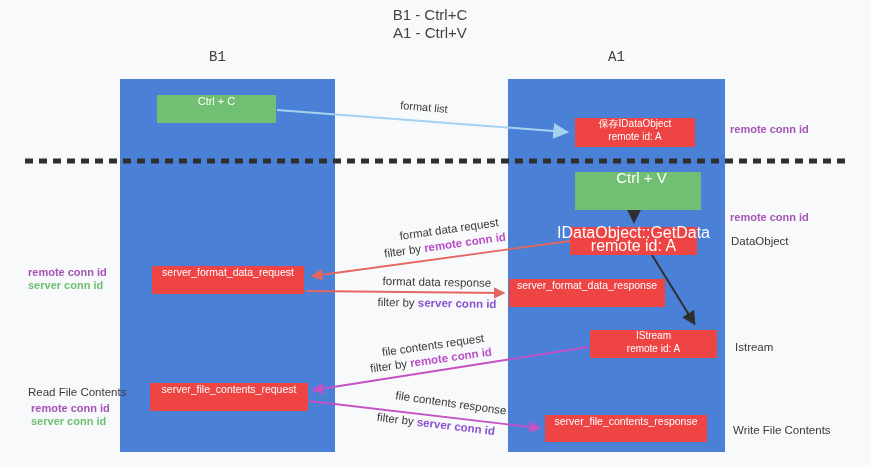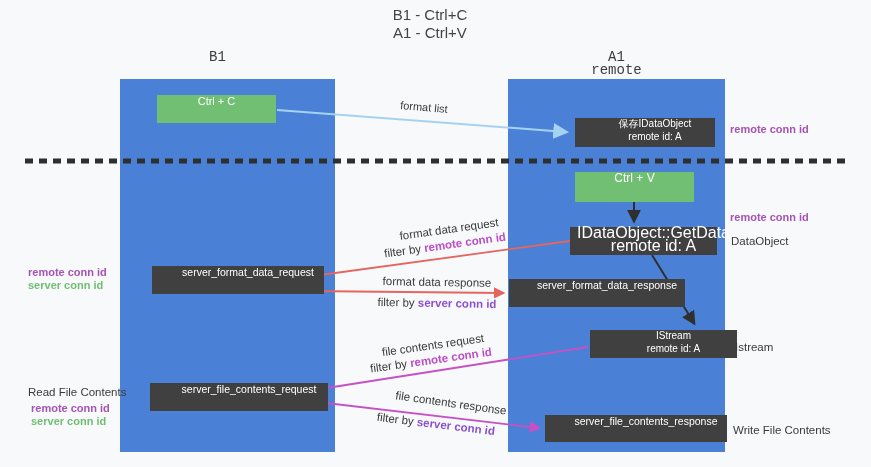--- a/index.html
+++ b/index.html
@@ -13,21 +13,21 @@
     font-size:15px;color:#444;line-height:18px;
   }
   .colheader{position:absolute;text-align:center;font-size:14px;color:#3c3c3c;line-height:13px;font-family:Liberation Mono, monospace;}
   .column{position:absolute;background:#4a80d6;}
   .overlay{position:absolute;left:0;top:0;pointer-events:none;}
   .node{
     position:absolute;display:flex;flex-direction:column;align-items:center;
     color:#ffffff;font-size:10.5px;line-height:12.5px;text-align:center;
   }
   .node.green{background:#70bf73;}
-  .node.orange{background:#404040;padding-left:20px;}
+  .node.orange{background:#ef4444;}
   .slabel{position:absolute;font-size:11px;white-space:nowrap;}
   .purple{color:#a653b5;font-weight:bold;}
   .greenlbl{color:#6fbf73;font-weight:bold;}
   .dark{color:#3a3a3a;font-size:11.5px;}
   .alabel{
     position:absolute;white-space:nowrap;font-size:11.5px;color:#3a3a3a;
     transform:translate(-50%,-50%) rotate(var(--r,0deg));
   }
   .key-remote{color:#bb4fc8;font-weight:bold;}
   .key-server{color:#8b52d0;font-weight:bold;}
@@ -40,21 +40,20 @@
   <div class="title">
     <div>B1 - Ctrl+C</div>
     <div>A1 - Ctrl+V</div>
   </div>
 
   <div class="colheader" style="left:120px;top:51px;width:195px;">
     <div>B1</div>
   </div>
   <div class="colheader" style="left:508px;top:51px;width:217px;">
     <div>A1</div>
-    <div>remote</div>
   </div>
 
   <div class="column" style="left:120px;top:79px;width:215px;height:373px;"></div>
   <div class="column" style="left:508px;top:79px;width:217px;height:373px;"></div>
 
   <svg class="overlay" width="871" height="467" viewBox="0 0 871 467">
     <defs>
       <marker id="m-blue" viewBox="0 0 10 10" refX="8" refY="5" markerWidth="8" markerHeight="8" orient="auto">
           <path d="M0,0 L10,5 L0,10 z" fill="#a6d2f2"></path>
         </marker>
@@ -80,21 +79,21 @@
 
   <div class="node green" style="left:157px;top:95px;width:119px;height:28px;font-size:11px;">
     <span>Ctrl + C</span>
   </div>
 
   <div class="node orange" style="left:575px;top:118px;width:120px;height:29px;font-size:10px;">
     <span>保存IDataObject</span>
     <span>remote id: A</span>
   </div>
 
-  <div class="node green" style="left:575px;top:172px;width:119px;height:30px;font-size:12px;">
+  <div class="node green" style="left:575px;top:172px;width:119px;height:38px;font-size:15px;padding-left:7px;">
     <span>Ctrl + V</span>
   </div>
 
   <div class="node orange" style="left:570px;top:227px;width:127px;height:28px;font-size:16px;">
     <span>IDataObject::GetData</span>
     <span>remote id: A</span>
   </div>
 
   <div class="node orange" style="left:509px;top:279px;width:156px;height:28px;">
     <span>server_format_data_response</span>

